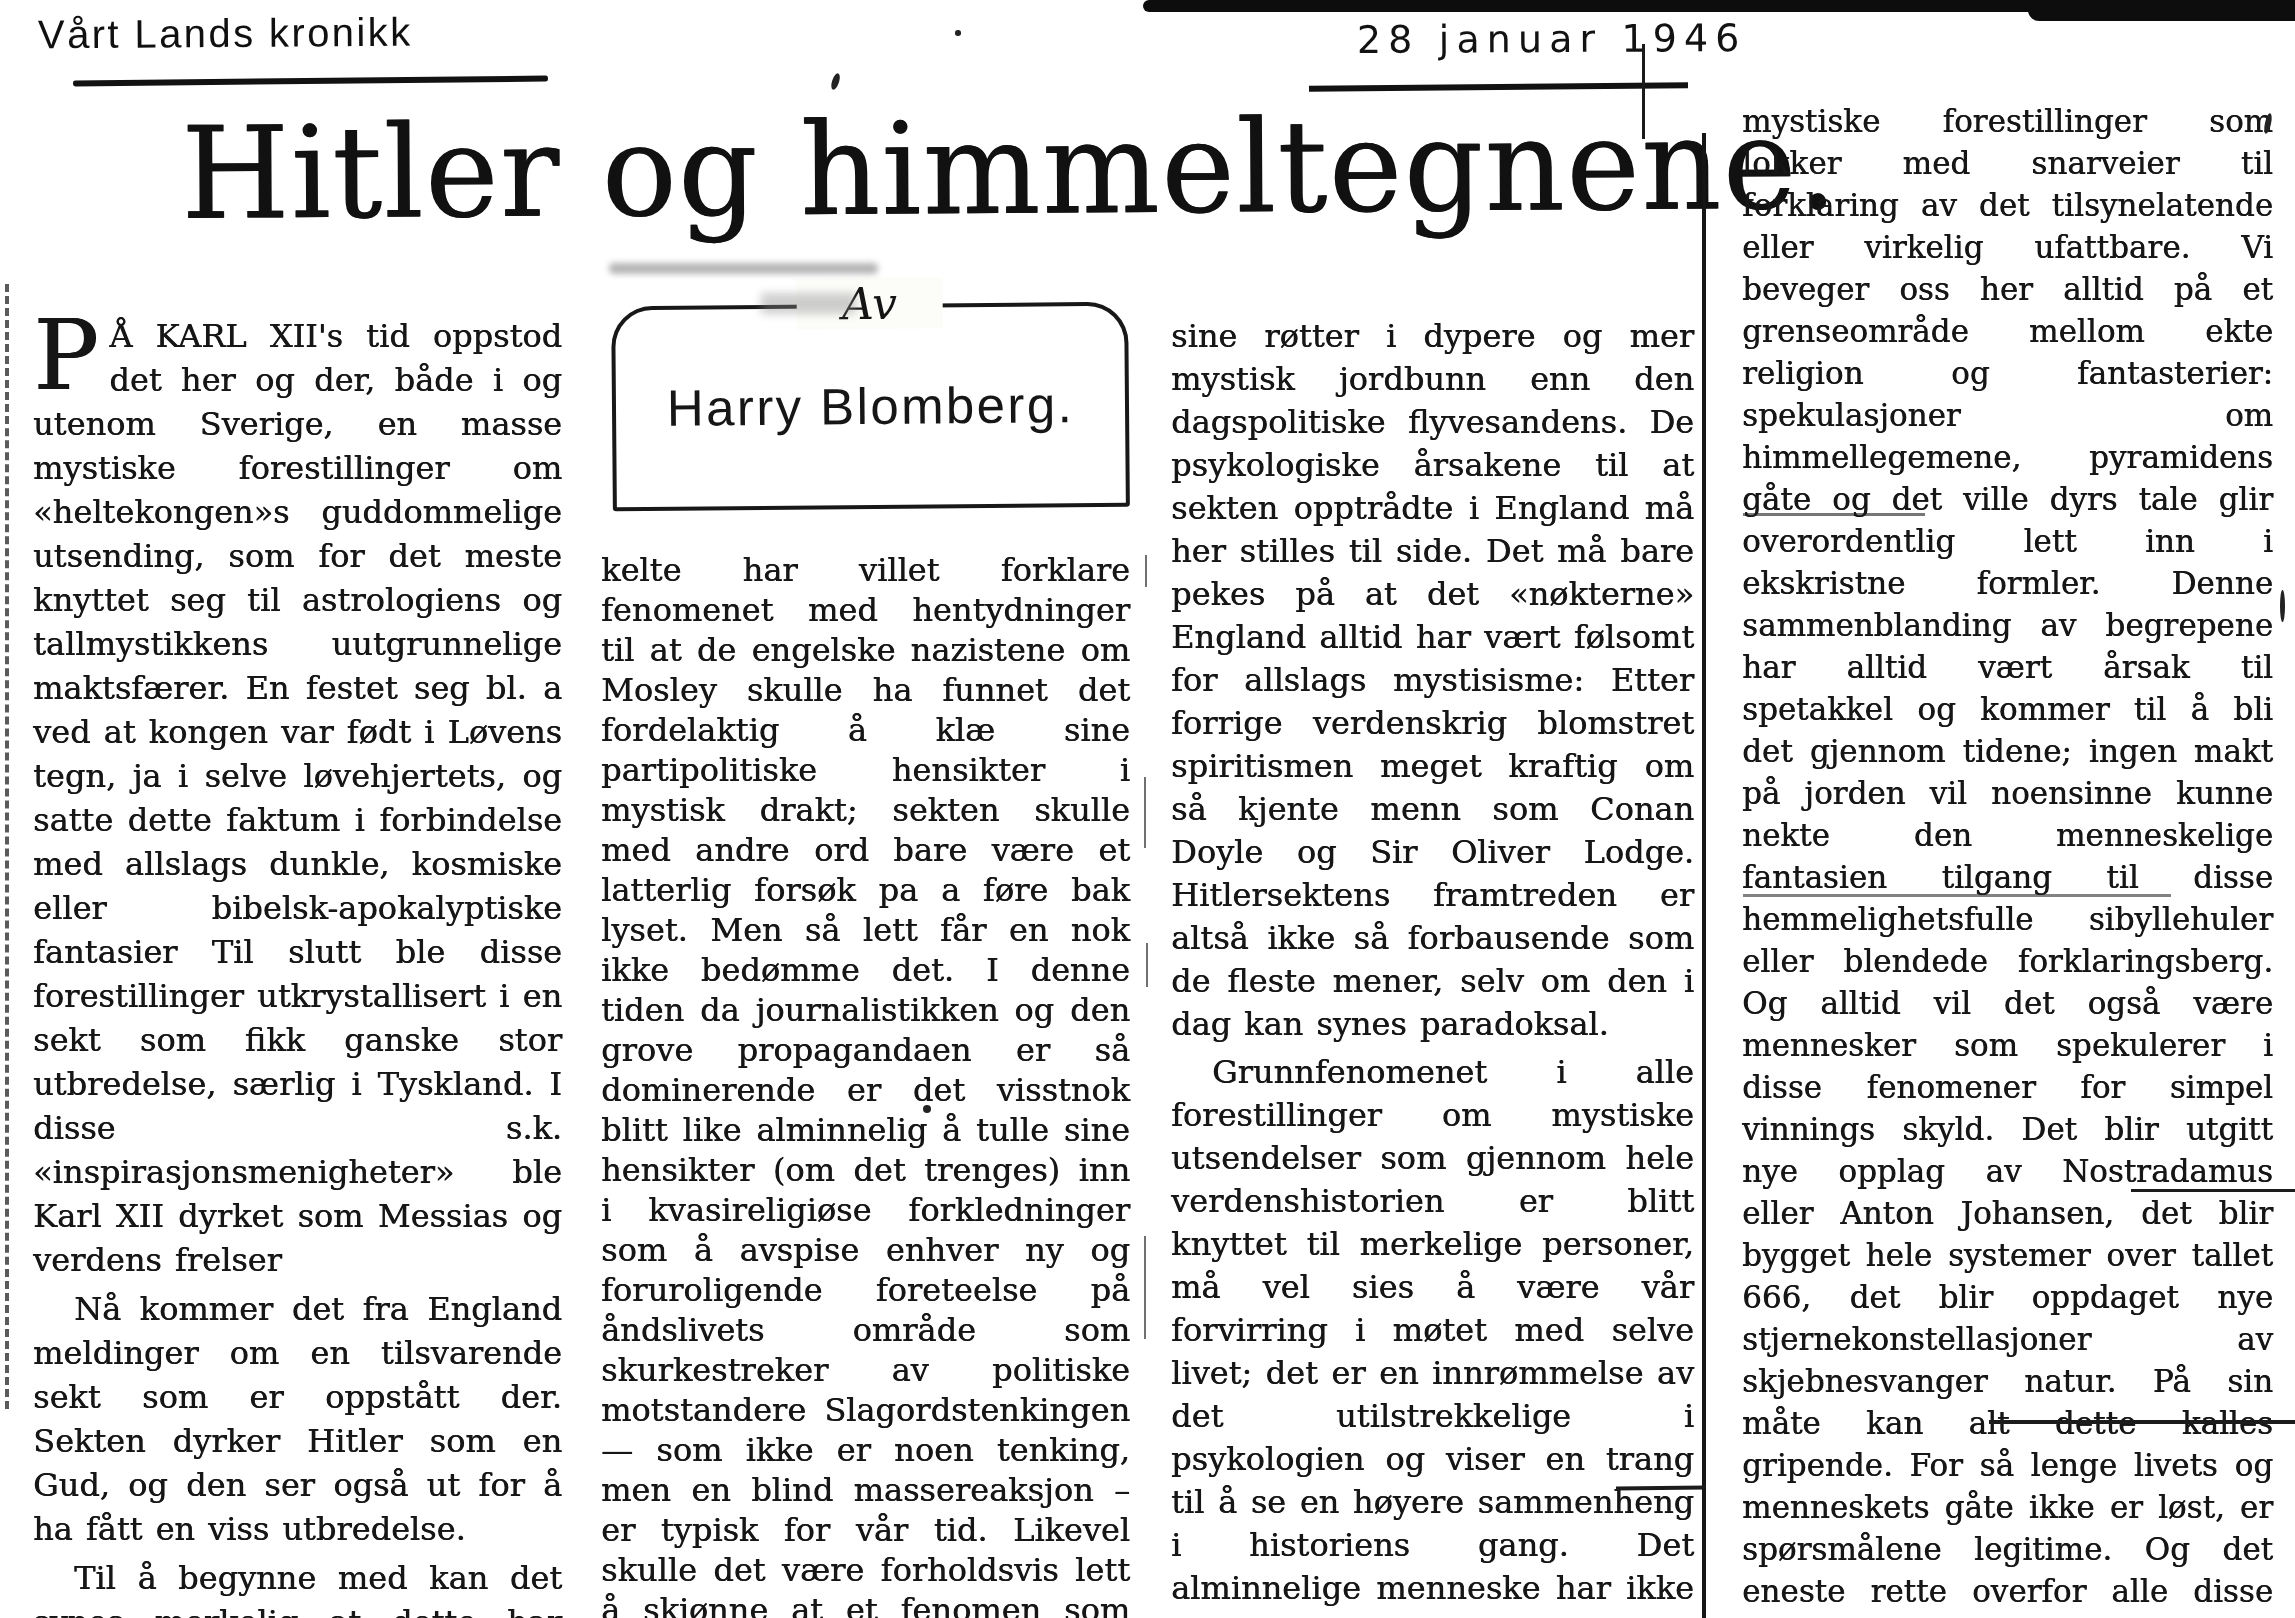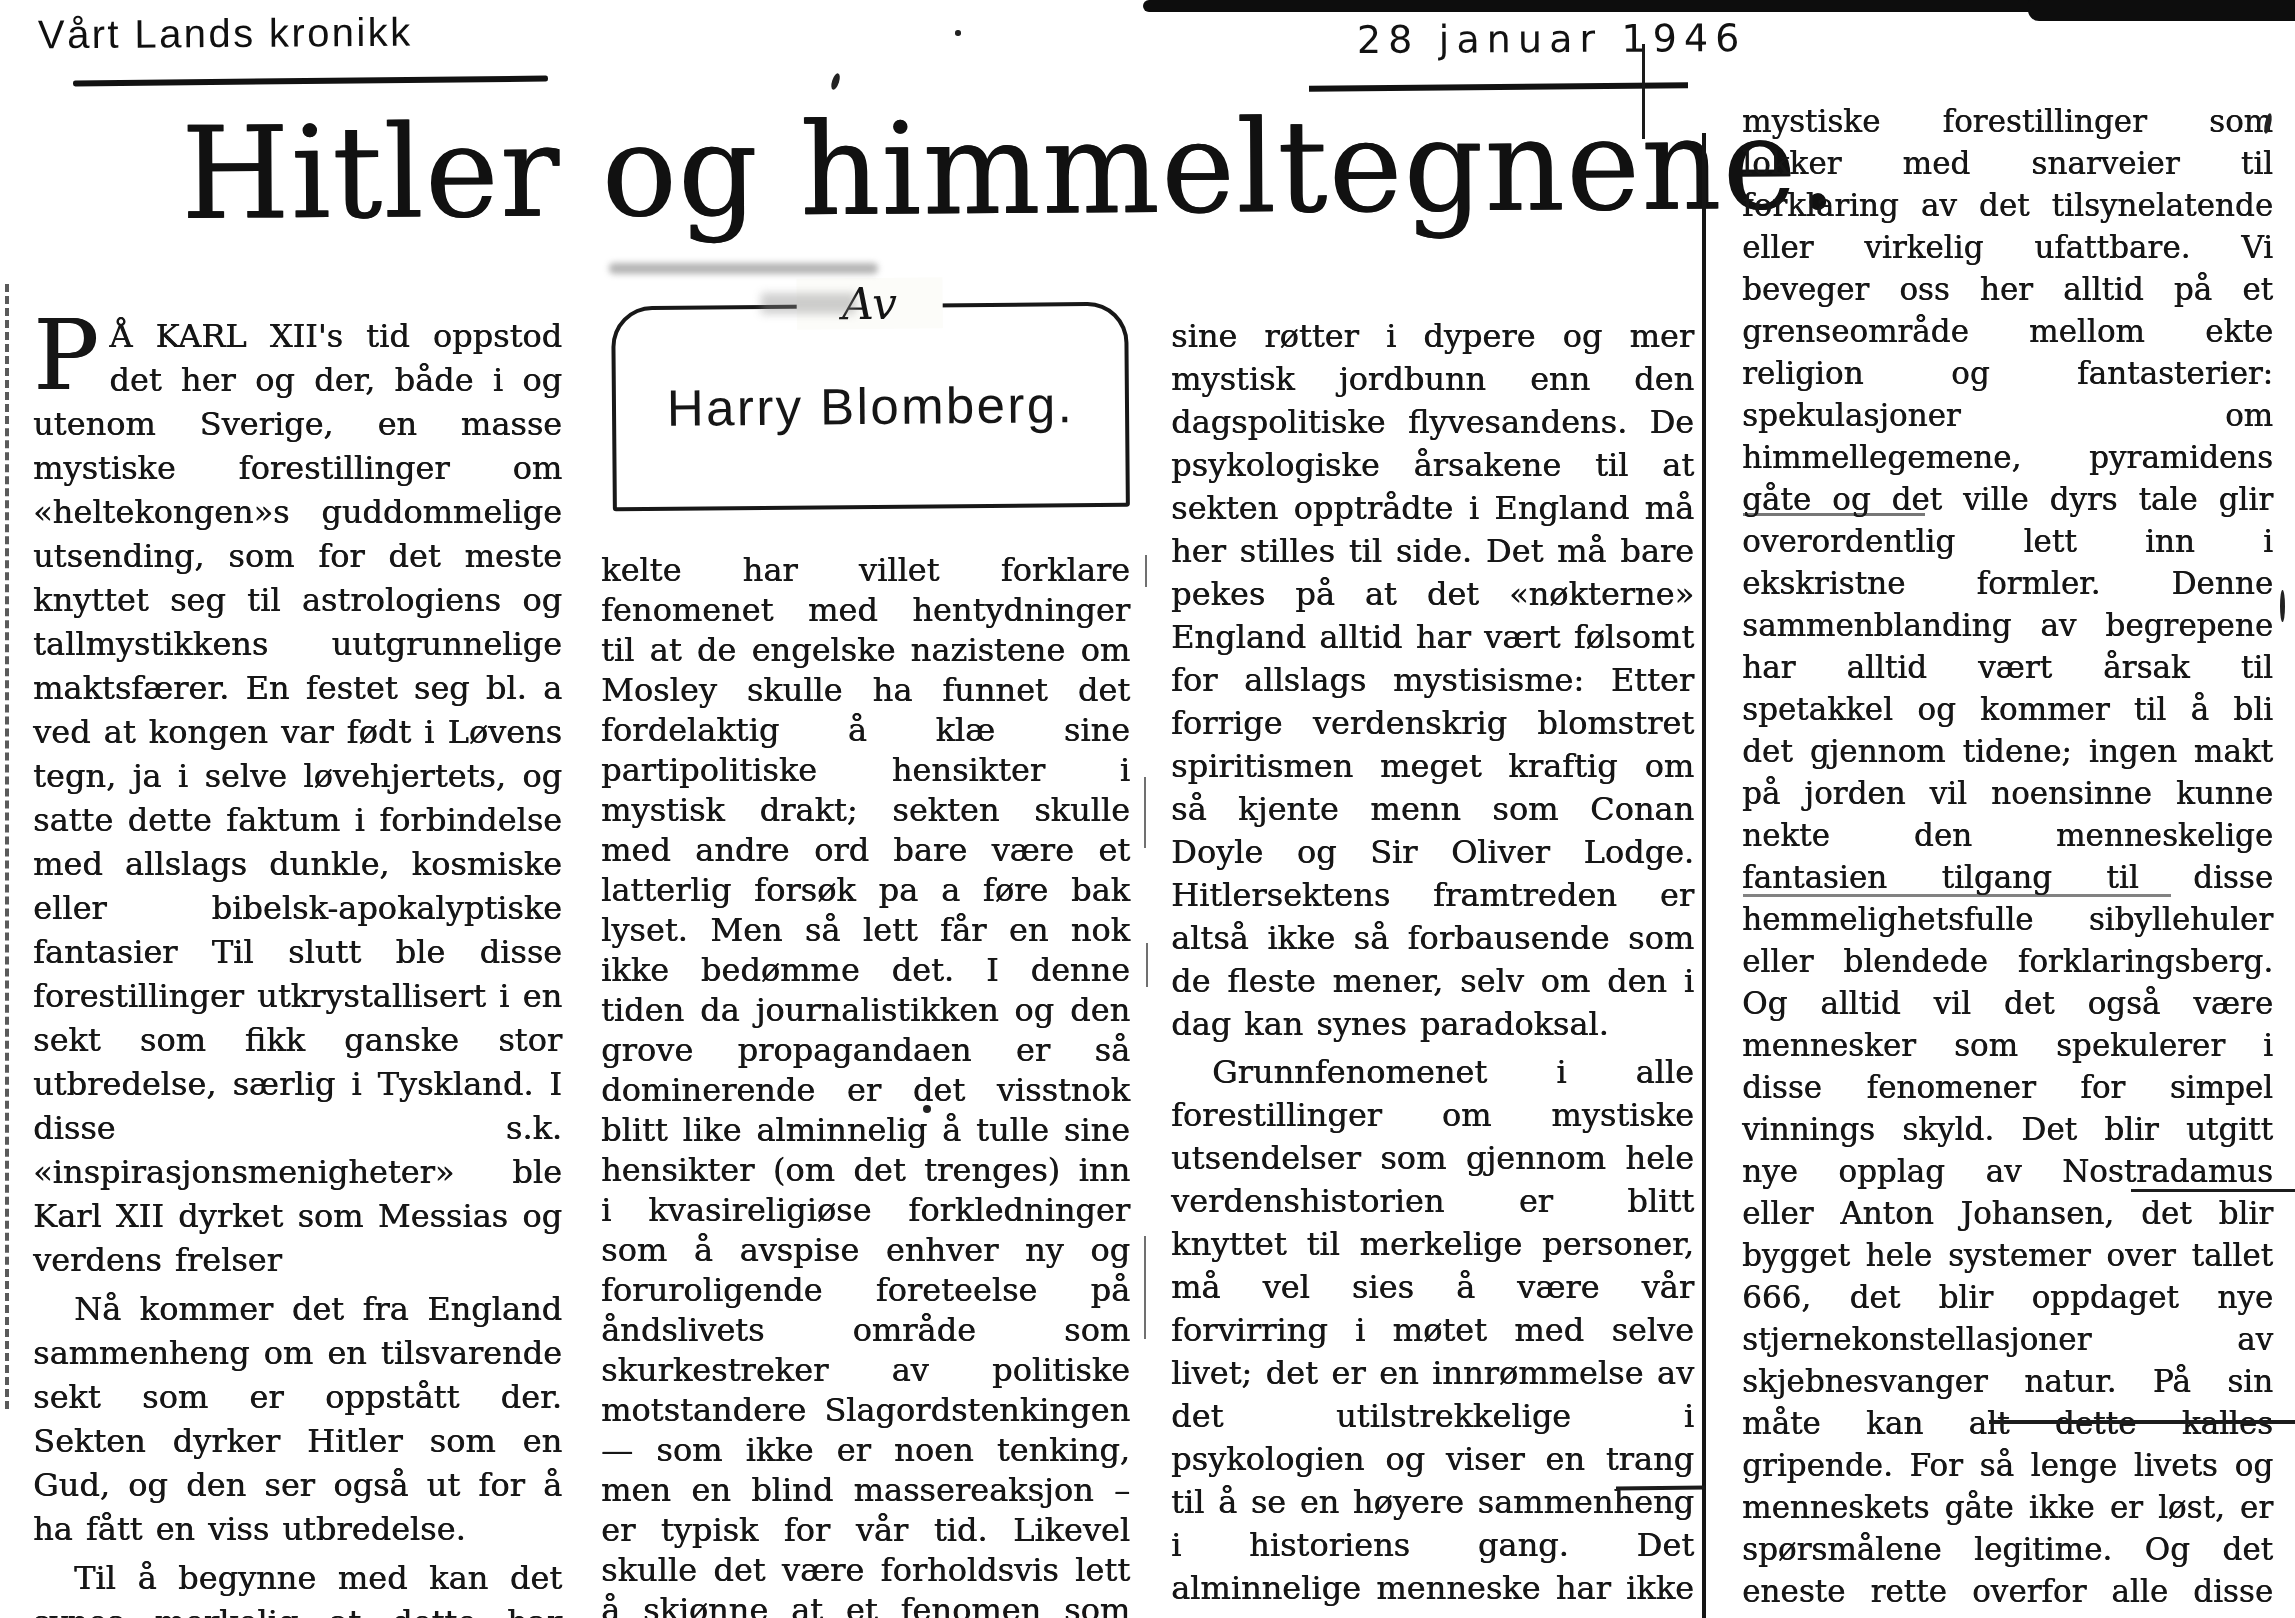--- a/index.html
+++ b/index.html
@@ -130,21 +130,21 @@
 
   <div class="byline-box">
     <span class="byline-prefix">Av</span>
     <span class="byline-author">Harry Blomberg.</span>
   </div>
   <div class="smudge"></div>
   <div class="smudge2"></div>
 
   <div id="col1" class="col">
     <p><span class="drop-cap">P</span><span>Å KARL XII's tid oppstod det her og der, både i og utenom Sverige, en masse mystiske forestillinger om «heltekongen»s guddommelige utsending, som for det meste knyttet seg til astrologiens og tallmystikkens uutgrunnelige maktsfærer. En festet seg bl. a ved at kongen var født i Løvens tegn, ja i selve løvehjertets, og satte dette faktum i forbindelse med allslags dunkle, kosmiske eller bibelsk-apokalyptiske fantasier  Til slutt ble disse forestillinger utkrystallisert i en sekt som fikk ganske stor utbredelse, særlig i Tyskland. I disse s.k. «inspirasjonsmenigheter» ble Karl XII dyrket som Messias og verdens frelser</span></p>
-    <p>Nå kommer det fra England sammenheng om en tilsvarende sekt som er oppstått der.  Sekten dyrker Hitler som en Gud, og den ser også ut for å ha fått en viss utbredelse.</p>
+    <p>Nå kommer det fra England meldinger om en tilsvarende sekt som er oppstått der.  Sekten dyrker Hitler som en Gud, og den ser også ut for å ha fått en viss utbredelse.</p>
     <p>Til å begynne med kan det synes merkelig at dette har hendt i England- og like etter det forferdelige tyske nederlaget.  En-</p>
   </div>
 
   <div id="col2" class="col">
     <p>kelte har villet forklare fenomenet med hentydninger til at de engelske nazistene om Mosley skulle ha funnet det fordelaktig å klæ sine partipolitiske hensikter i mystisk drakt; sekten skulle med andre ord bare være et latterlig forsøk pa a føre bak lyset. Men så lett får en nok ikke bedømme det.  I denne tiden da journalistikken og den grove propagandaen er så dominerende er det visstnok blitt like alminnelig å tulle sine hensikter (om det trenges) inn i kvasireligiøse forkledninger som å avspise enhver ny og foruroligende foreteelse på åndslivets område som skurkestreker av politiske motstandere  Slagordstenkingen — som ikke er noen tenking, men en blind massereaksjon – er typisk for vår tid.  Likevel skulle det være forholdsvis lett å skjønne at et fenomen som nevnte sekt, må ha</p>
   </div>
 
   <div id="col3" class="col">
     <p>sine røtter i dypere og mer mystisk jordbunn enn den dagspolitiske flyvesandens.  De psykologiske årsakene til at sekten opptrådte i England må her stilles til side.  Det må bare pekes på at det «nøkterne» England alltid har vært følsomt for allslags mystisisme:  Etter forrige verdenskrig blomstret spiritismen meget kraftig om så kjente menn som Conan Doyle og Sir Oliver Lodge. Hitlersektens framtreden er altså ikke så forbausende som de fleste mener, selv om den i dag kan synes paradoksal.</p>
     <p>Grunnfenomenet i alle forestillinger om mystiske utsendelser som gjennom hele verdenshistorien er blitt knyttet til merkelige personer, må vel sies å være vår forvirring i møtet med selve livet; det er en innrømmelse av det utilstrekkelige i psykologien og viser en trang til å se en høyere sammenheng i historiens gang. Det alminnelige menneske har ikke noe gjennomarbeidet historisk syn eller oppfatning av menneskene; det glir lett ut i allslags</p>

